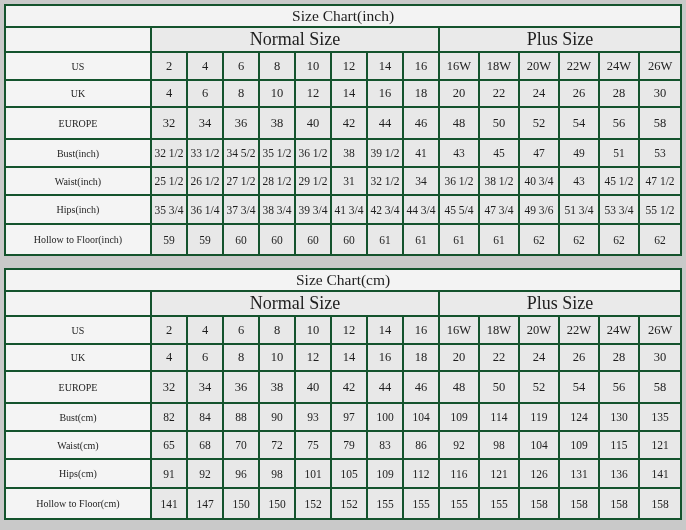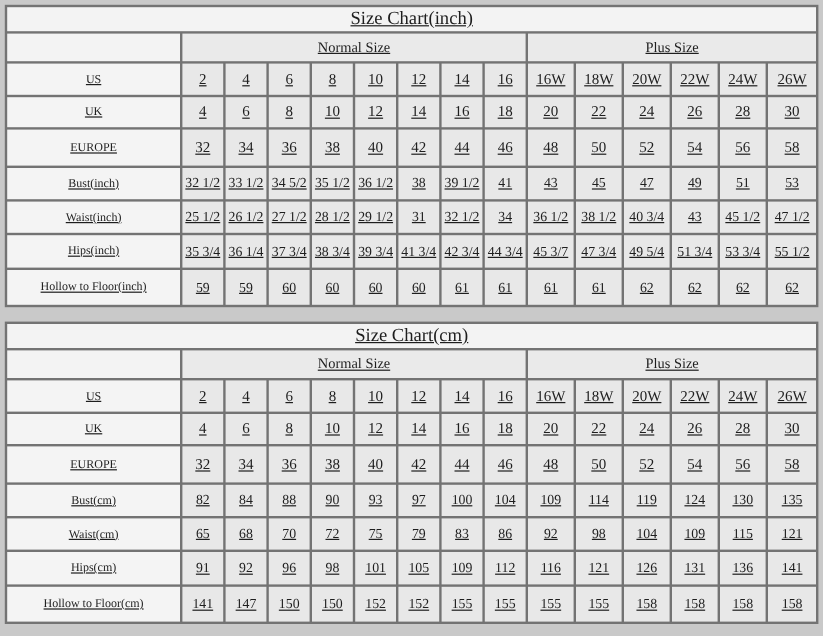--- a/index.html
+++ b/index.html
@@ -16,22 +16,21 @@
   }
   .chart-wrap {
     width: 678px;
     margin: 0 auto;
   }
   table.size-chart {
     table-layout: fixed;
     width: 678px;
     border-collapse: separate;
     border-spacing: 2px;
-    background: #737373;
-    text-decoration: underline;
+    background: #14532d;
   }
   table.size-chart:first-of-type { margin-top: 4px; }
   table.size-chart + table.size-chart { margin-top: 12px; }
   col.c-label { width: 144px; }
   col.c-n { width: 34px; }
   col.c-p { width: 38px; }
   col.c-pl { width: 40px; }
   td {
     text-align: center;
     vertical-align: middle;
@@ -40,21 +39,21 @@
     padding: 0;
   }
   td.title-cell {
     background: #f3f3f3;
     font-size: 15.5px;
     height: 20px;
   }
   td.group-spacer { background: #f3f3f3; }
   td.group-cell {
     background: #eaeaea;
-    font-size: 12px;
+    font-size: 18px;
     height: 23px;
   }
   td.label-cell {
     background: #f4f4f4;
     font-size: 10px;
   }
   td.data-cell {
     background: #e8e8e8;
     font-size: 12.5px;
   }
@@ -179,23 +178,23 @@
         <tr class="measure-row">
           <td class="label-cell" style="height: 27px;">Hips(inch)</td>
           <td class="data-cell">35 3/4</td>
           <td class="data-cell">36 1/4</td>
           <td class="data-cell">37 3/4</td>
           <td class="data-cell">38 3/4</td>
           <td class="data-cell">39 3/4</td>
           <td class="data-cell">41 3/4</td>
           <td class="data-cell">42 3/4</td>
           <td class="data-cell">44 3/4</td>
-          <td class="data-cell">45 3/7</td>
+          <td class="data-cell">45 5/4</td>
           <td class="data-cell">47 3/4</td>
-          <td class="data-cell">49 5/4</td>
+          <td class="data-cell">49 3/6</td>
           <td class="data-cell">51 3/4</td>
           <td class="data-cell">53 3/4</td>
           <td class="data-cell">55 1/2</td>
         </tr>
         <tr class="measure-row">
           <td class="label-cell" style="height: 29px;">Hollow to Floor(inch)</td>
           <td class="data-cell">59</td>
           <td class="data-cell">59</td>
           <td class="data-cell">60</td>
           <td class="data-cell">60</td>

